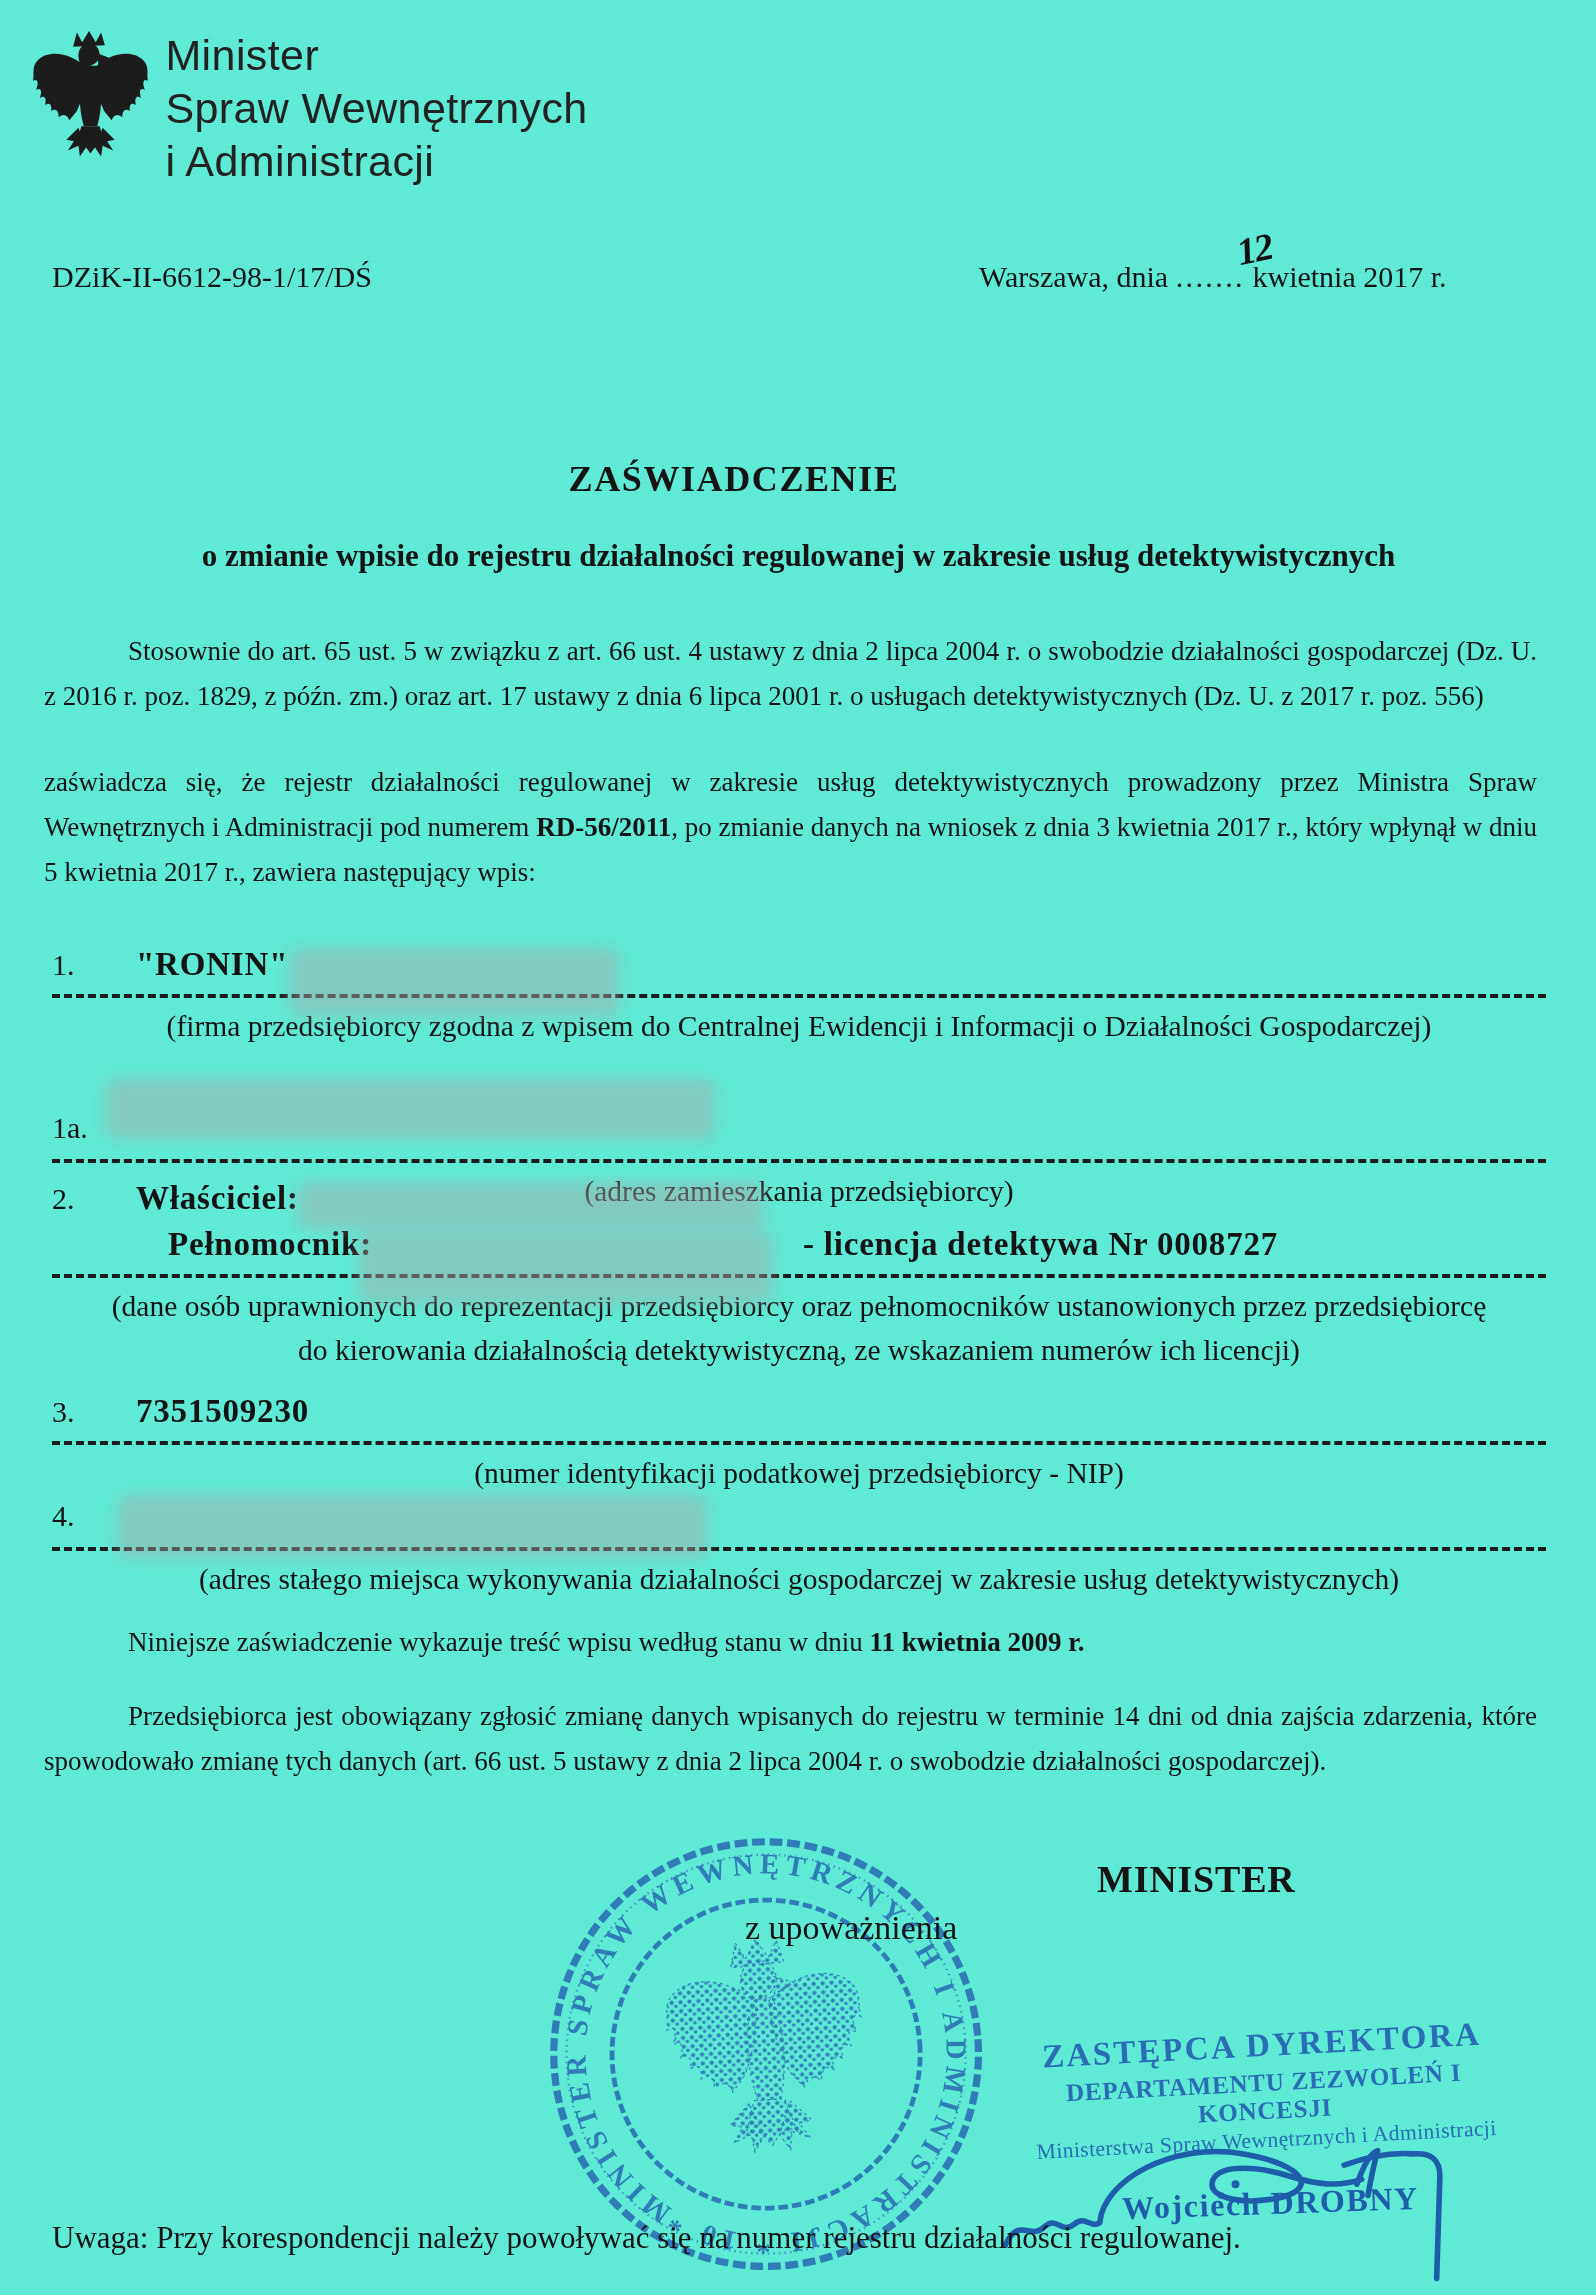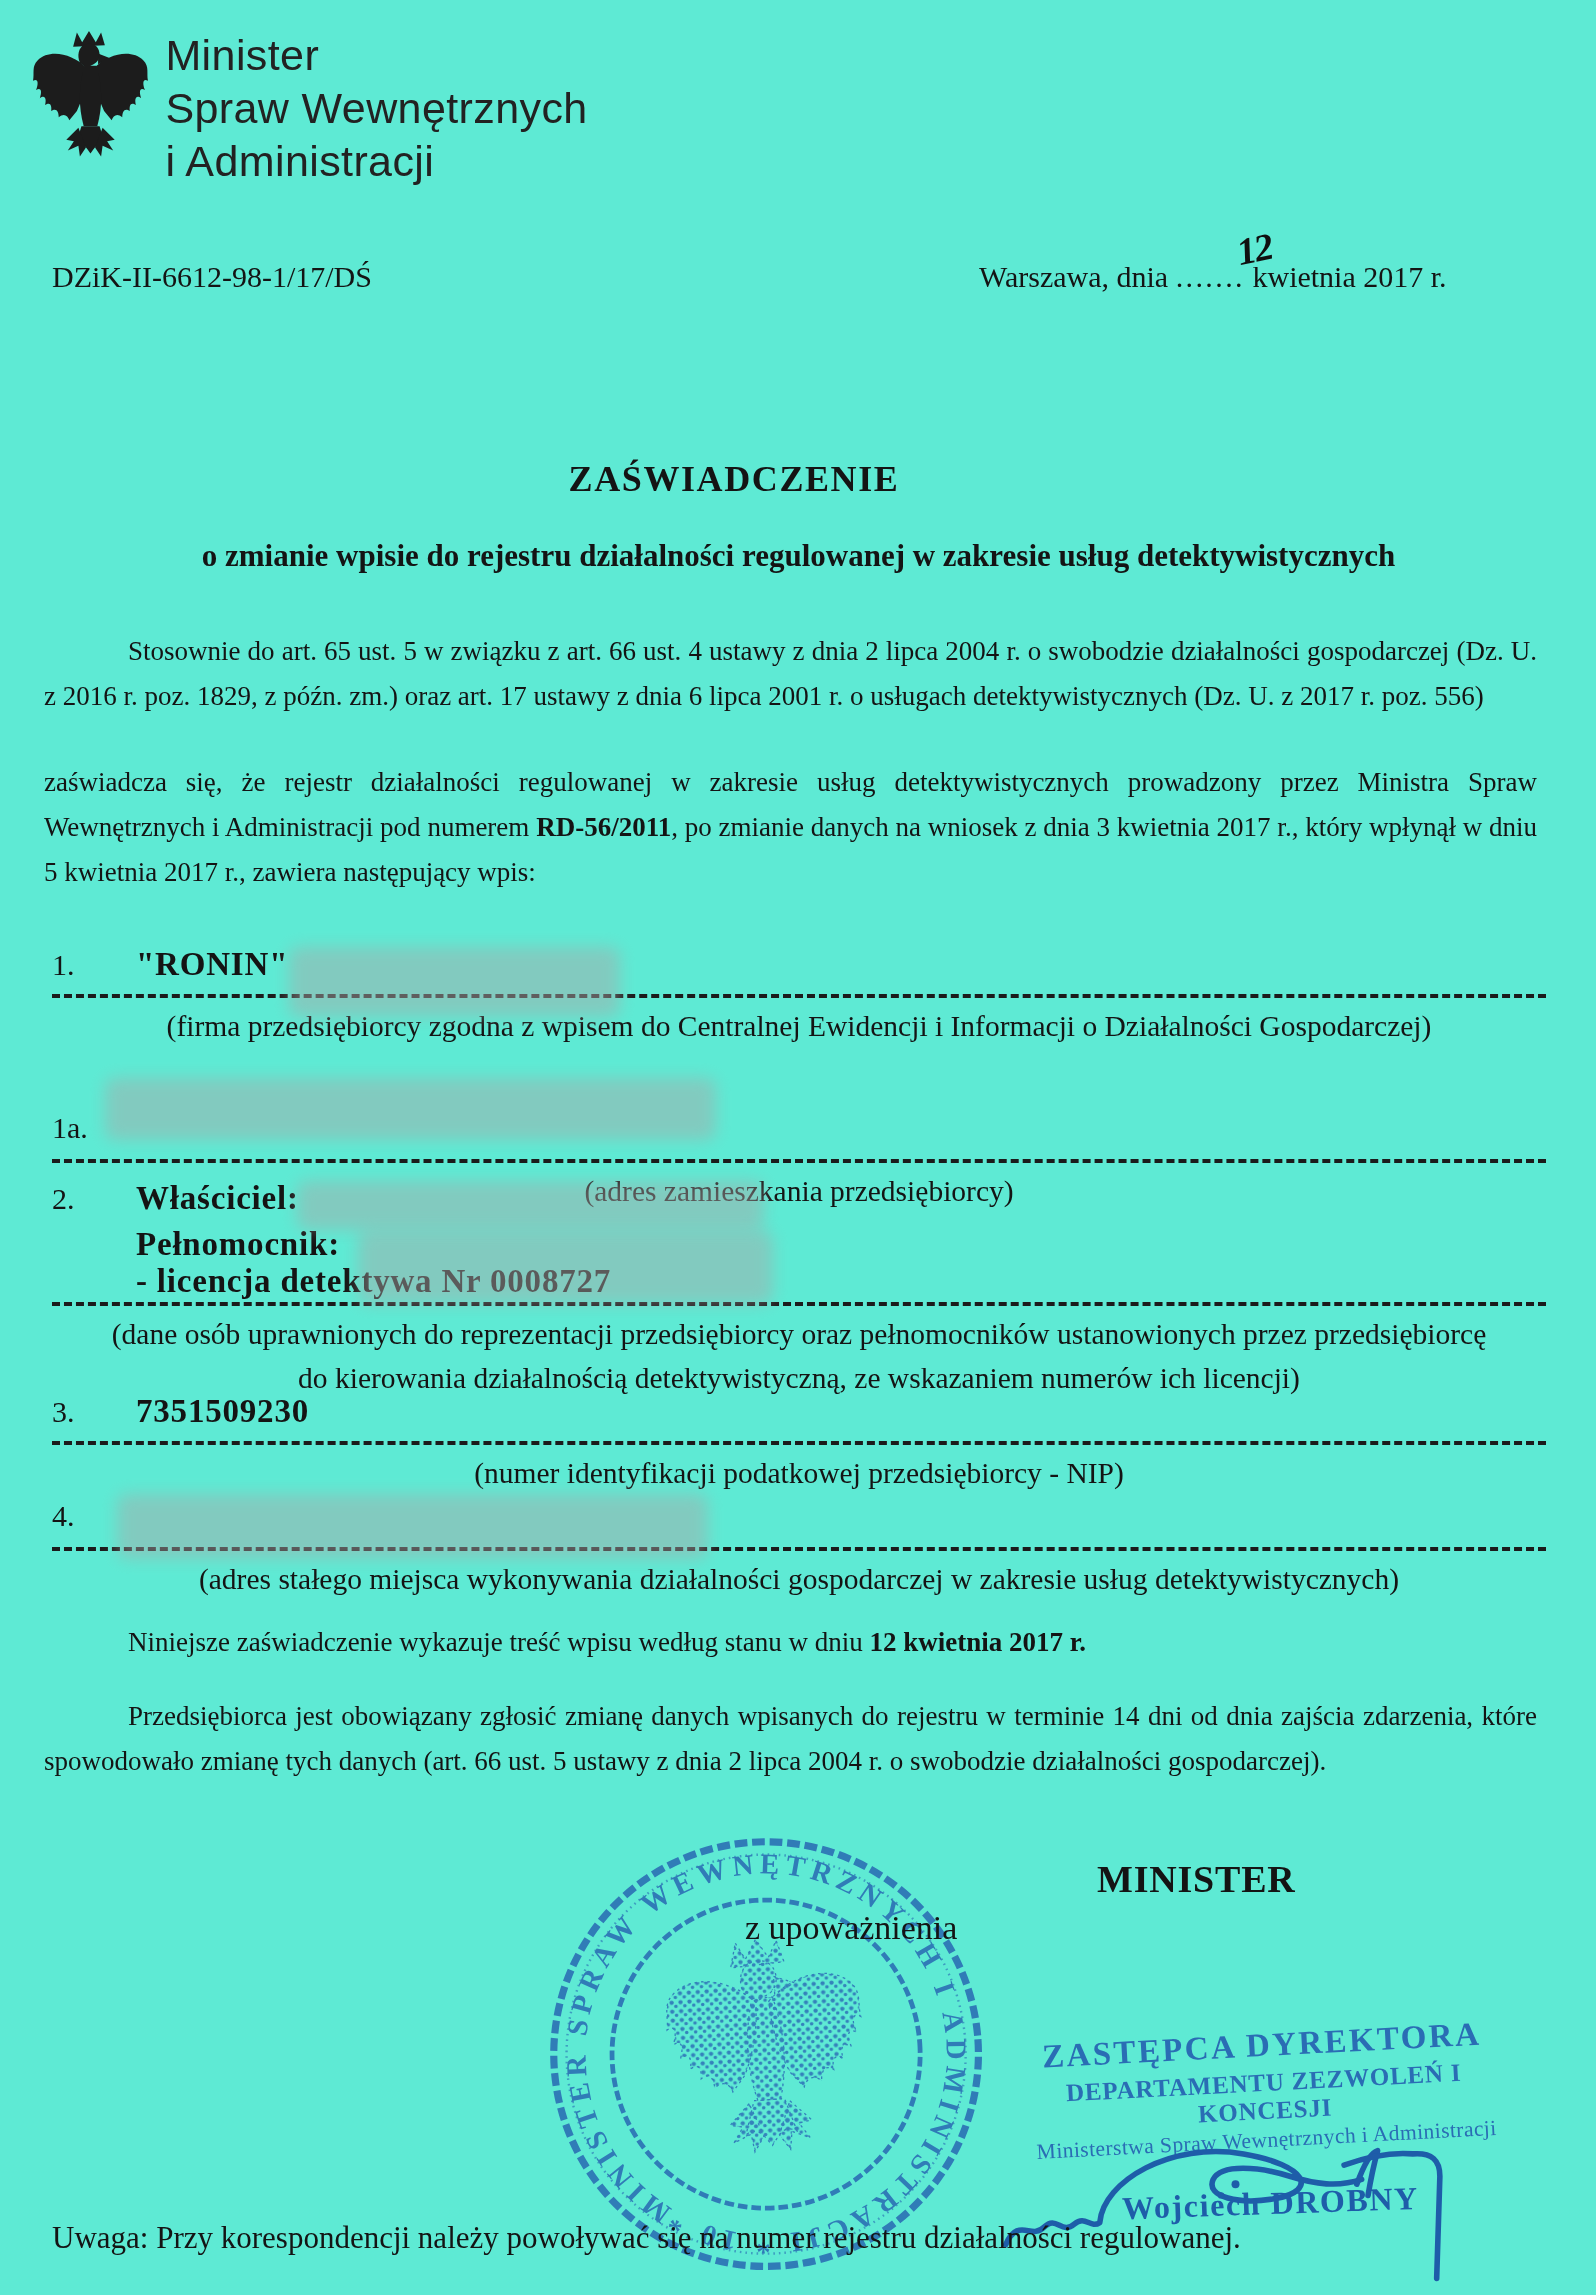--- a/index.html
+++ b/index.html
@@ -42,21 +42,21 @@
   .entry-row{display:flex;align-items:baseline;font-size:31px;min-height:46px;}
   .entry-num{flex:0 0 84px;font-size:30px;}
   .entry-val{font-weight:bold;font-size:33px;letter-spacing:0.8px;}
   .dotline{height:0;border-bottom:4.8px dashed #1b1b1b;margin-top:1.6px;}
   .entry-caption{margin-top:6.4px;text-align:center;font-size:29.5px;line-height:44px;}
   .e1{top:946px;}
   .e1a{top:1079px;margin-top:32px;}
   .e2{top:1180px;}
   .e3{top:1393px;}
   .e4{top:1499px;}
-  .e2-row2{margin-left:84px;display:flex;align-items:baseline;font-size:31px;min-height:46px;flex-direction:column;}
+  .e2-row2{margin-left:116px;display:flex;align-items:baseline;font-size:31px;min-height:46px;}
   .e2-spacer{display:inline-block;width:431px;}
   .e2-caption{max-width:1405px;margin:6.4px auto 0;}
   
   .redact{position:absolute;background:#a9a9a9;opacity:.48;filter:blur(8px);
     border-radius:9.6px;z-index:5;}
   .r1{left:289px;top:947px;width:331px;height:70px;}
   .r1a{left:105px;top:1078px;width:611px;height:62px;}
   .r2a{left:297px;top:1181px;width:467px;height:49px;}
   .r2b{left:358px;top:1231px;width:415px;height:73px;}
   .r4{left:117px;top:1494px;width:591px;height:65px;}
@@ -170,21 +170,21 @@
     <div class="entry-caption">(adres stałego miejsca wykonywania działalności gospodarczej w zakresie usług detektywistycznych)</div>
   </div>
 
   <div class="redact r1"></div>
   <div class="redact r1a"></div>
   <div class="redact r2a"></div>
   <div class="redact r2b"></div>
   <div class="redact r4"></div>
 
   <div class="para indent p-status">
-    <span>Niniejsze zaświadczenie wykazuje treść wpisu według stanu w dniu </span><span class="bold">12 kwietnia 2017 r.</span>
+    <span>Niniejsze zaświadczenie wykazuje treść wpisu według stanu w dniu </span><span class="bold">11 kwietnia 2009 r.</span>
   </div>
   <div class="para indent p-oblig">Przedsiębiorca jest obowiązany zgłosić zmianę danych wpisanych do rejestru w terminie 14 dni od dnia zajścia zdarzenia, które spowodowało zmianę tych danych (art. 66 ust. 5 ustawy z dnia 2 lipca 2004 r. o swobodzie działalności gospodarczej).</div>
 
   <div class="minister-heading">MINISTER</div>
   <div class="authorization">z upoważnienia</div>
 
   <svg class="round-stamp" viewBox="0 0 565 565">
     <defs>
       <pattern id="speck" width="7" height="7" patternUnits="userSpaceOnUse">
         <circle cx="2" cy="2" r="1.7" fill="#2f74b8"></circle>

